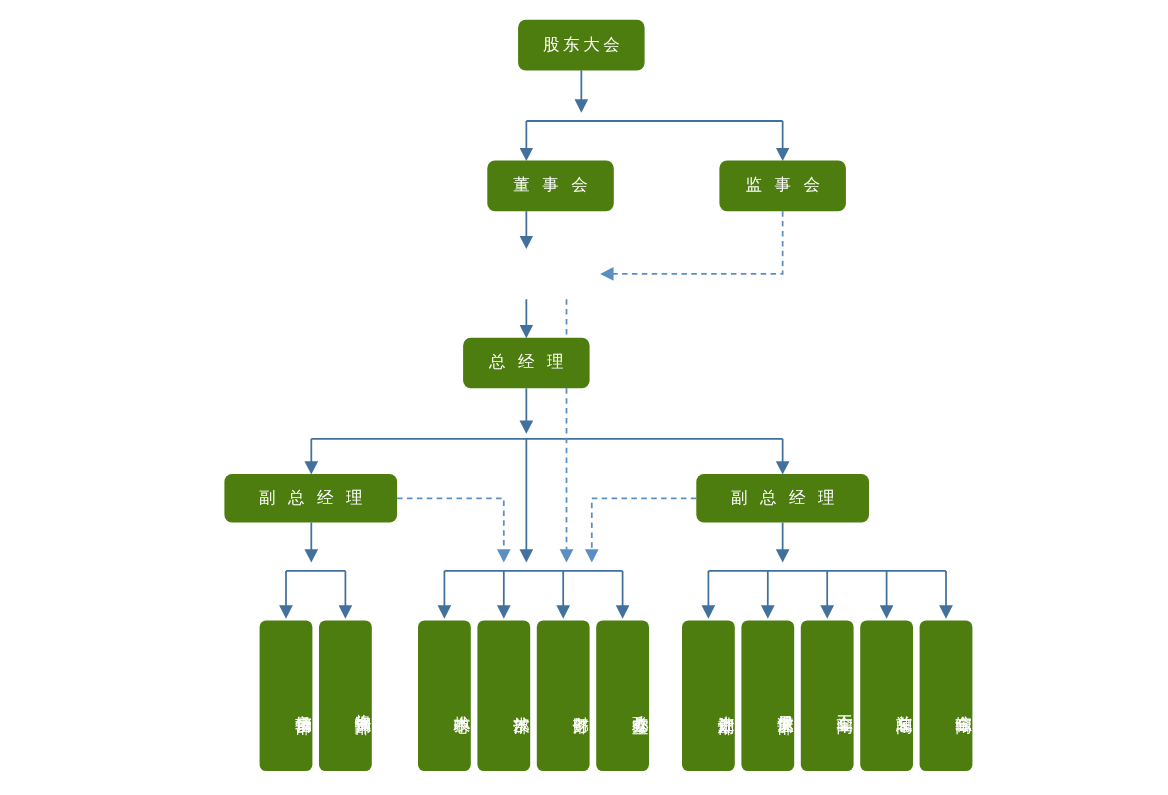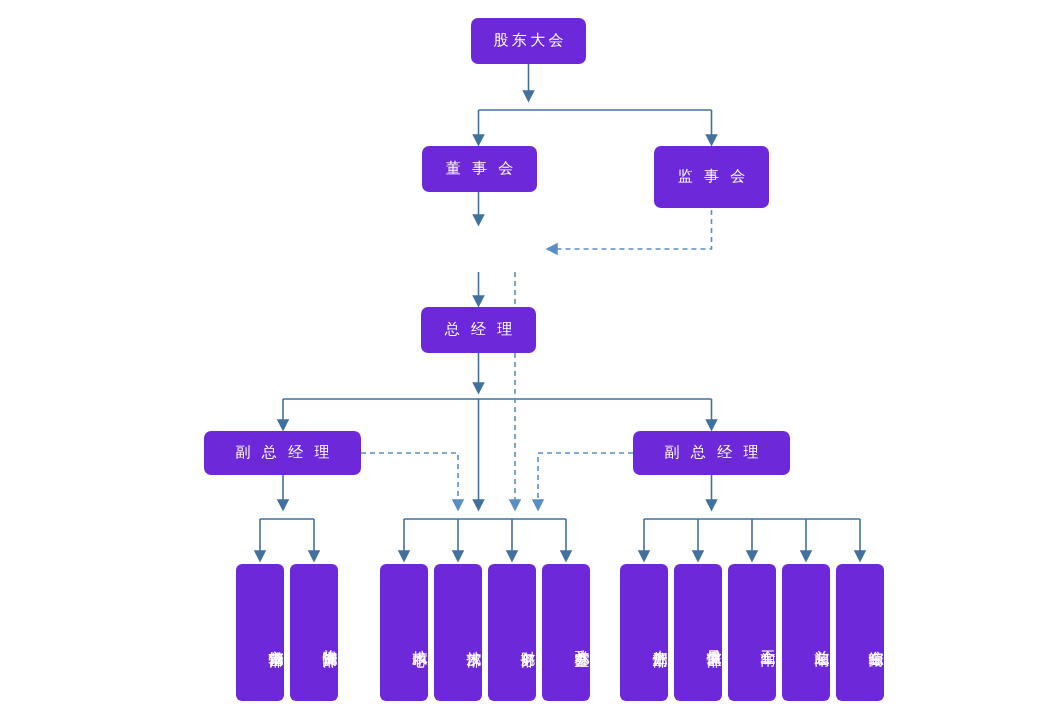--- a/index.html
+++ b/index.html
@@ -21,21 +21,21 @@
     position: absolute;
     left: 0;
     top: 0;
     width: 1062px;
     height: 723px;
     pointer-events: none;
   }
   .node {
     position: absolute;
     box-sizing: border-box;
-    background: #6d28d9;
+    background: #4d7c0f;
     color: #ffffff;
     border-radius: 7px;
     display: flex;
     align-items: center;
     justify-content: center;
     text-align: center;
     letter-spacing: 0.22em;
     text-indent: 0.22em;
     font-size: 15px;
     line-height: 1.15;
@@ -117,23 +117,23 @@
       <path d="M515,272 L515,505" marker-end="url(#arrow-dashed)"></path>
 
       <path d="M361,453 L458,453 L458,505" marker-end="url(#arrow-dashed)"></path>
 
       <path d="M633,453 L538,453 L538,505" marker-end="url(#arrow-dashed)"></path>
     </g>
   </svg>
 
   <div class="node" style="left:471px; top:18px; width:115px; height:46px;">股东大会</div>
 
-  <div class="node" style="left:422px; top:146px; width:115px; height:46px;">董 事 会</div>
+  <div class="node" style="left:443px; top:146px; width:115px; height:46px;">董 事 会</div>
 
-  <div class="node" style="left:654px; top:146px; width:115px; height:62px;">监 事 会</div>
+  <div class="node" style="left:654px; top:146px; width:115px; height:46px;">监 事 会</div>
 
 
   <div class="node" style="left:421px; top:307px; width:115px; height:46px;">总 经 理</div>
 
   <div class="node" style="left:204px; top:431px; width:157px; height:44px;">副 总 经 理</div>
 
   <div class="node" style="left:633px; top:431px; width:157px; height:44px;">副 总 经 理</div>
 
   <div class="node leaf" style="left:236px; top:564px; width:48px; height:137px;">市场营销部</div>
   <div class="node leaf" style="left:290px; top:564px; width:48px; height:137px;">物资保障部</div>

